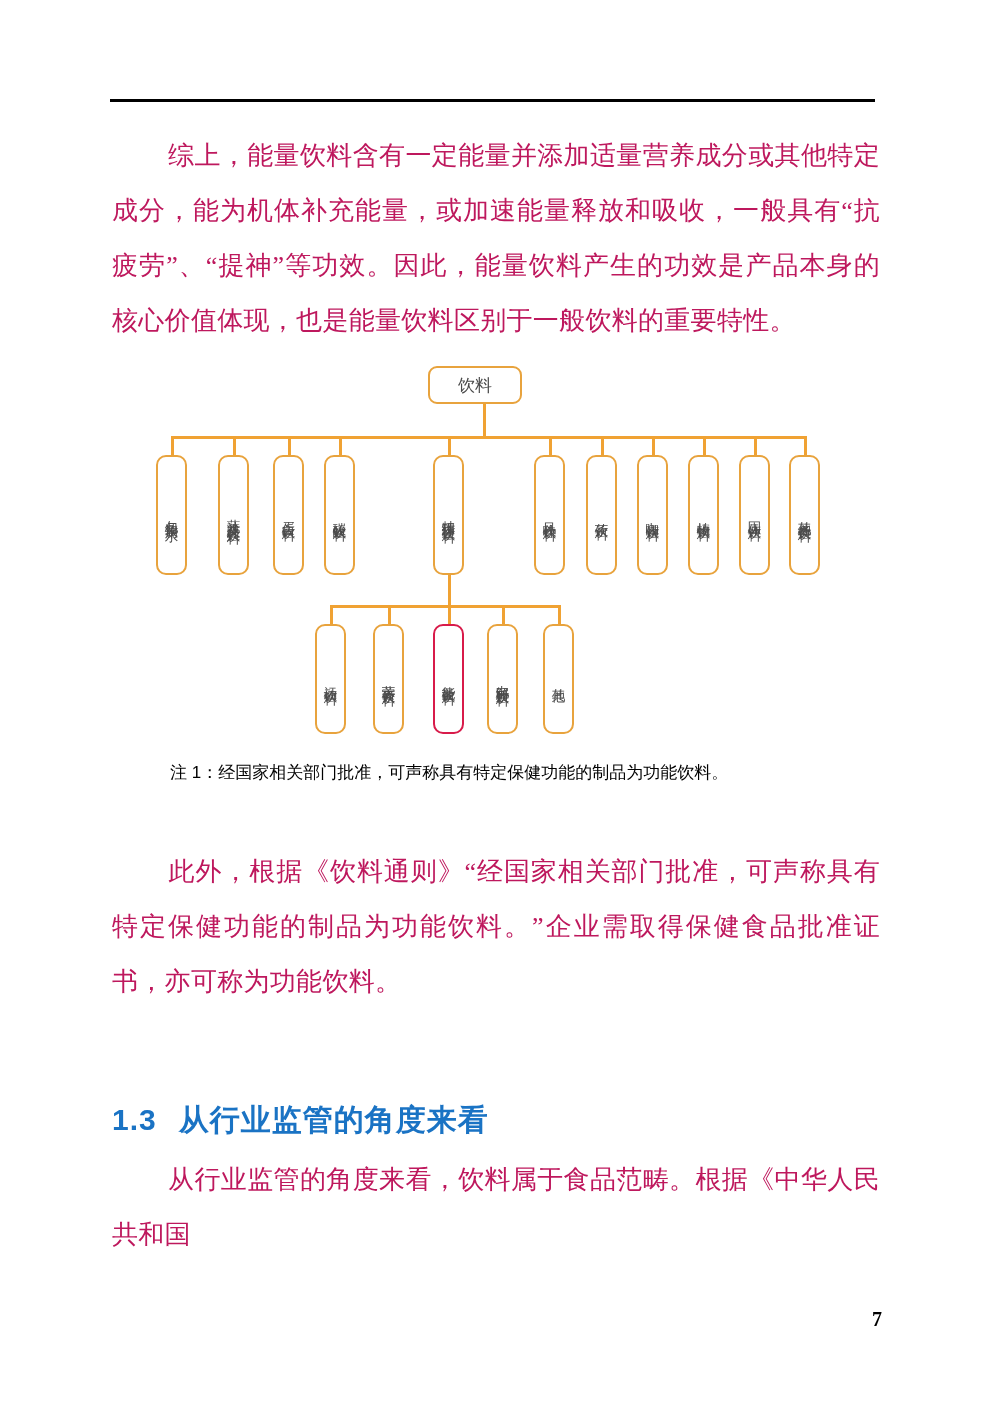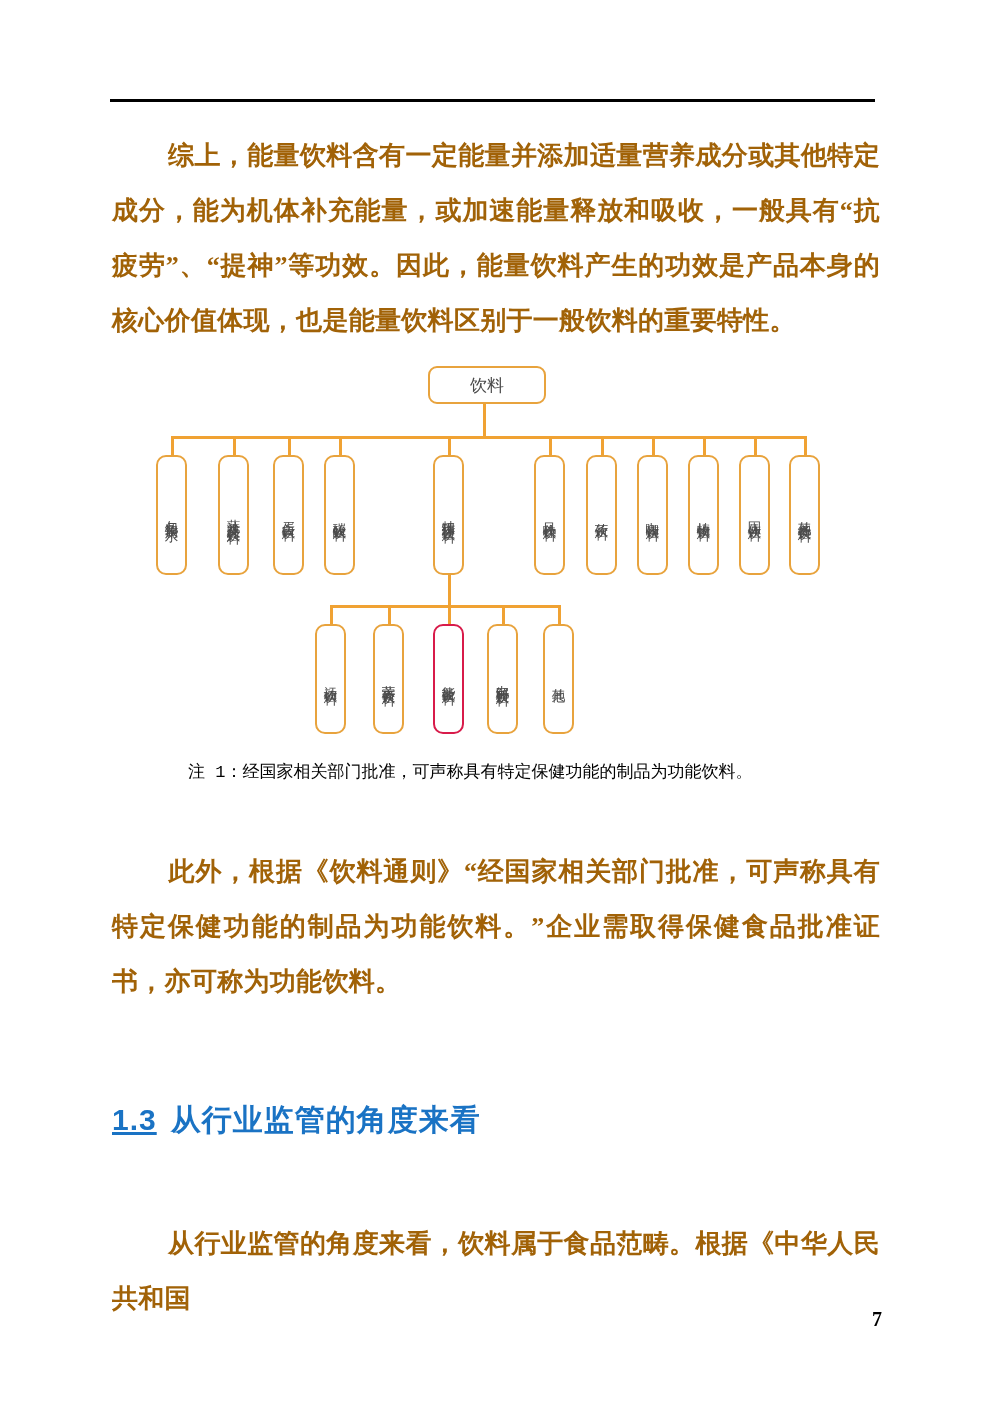--- a/index.html
+++ b/index.html
@@ -32,41 +32,40 @@
   
   .para {
     position: absolute;
     left: 112px;
     width: 768px;
     font-size: 26px;
     line-height: 55px;
     letter-spacing: 0.3px;
     text-align: justify;
     text-justify: inter-ideograph;
-    color: #a16207;
-    font-weight: bold;
+    color: #be185d;
   }
   .para .indent { display: inline-block; width: 56px; }
 
   #para-1 { top: 128px; }
   #para-2 { top: 844px; }
-  #para-3 { top: 1216px; }
+  #para-3 { top: 1152px; }
 
   
   .heading {
     position: absolute;
     left: 112px;
     top: 1100px;
     font-family: "Liberation Sans", "DejaVu Sans", sans-serif;
     font-size: 30px;
     font-weight: bold;
     color: #1a73c4;
     letter-spacing: 1px;
   }
-  .heading .hnum { margin-right: 14px; text-decoration: underline; }
+  .heading .hnum { margin-right: 22px; }
 
   
   .page-number {
     position: absolute;
     right: 110px;
     top: 1308px;
     font-family: "Liberation Serif", "DejaVu Serif", serif;
     font-size: 20px;
     font-weight: bold;
     color: #000;
@@ -125,41 +124,41 @@
   .conn {
     position: absolute;
     background: #F0A233;
   }
   .conn.v { width: 2.5px; }
   .conn.h { height: 2.5px; }
 
   
   .notes {
     position: absolute;
-    left: 188px;
+    left: 170px;
     top: 760px;
-    font-family: Liberation Mono, monospace;
+    font-family: Liberation Sans, sans-serif;
     font-size: 17px;
     line-height: 26px;
     color: #000;
   }
   .note-line { white-space: nowrap; }
 </style>
 </head>
 <body>
 
 <div id="page">
 
   <div class="header-rule"></div>
 
   <div class="para" id="para-1"><span class="indent"></span><span>综上，能量饮料含有一定能量并添加适量营养成分或其他特定成分，能为机体补充能量，或加速能量释放和吸收，一般具有“抗疲劳”、“提神”等功效。因此，能量饮料产生的功效是产品本身的核心价值体现，也是能量饮料区别于一般饮料的重要特性。</span></div>
 
   <div id="diagram">
 
-    <div class="node root" style="left:288px; top:11px; width:118px; height:38px;">
+    <div class="node root" style="left:288px; top:11px; width:94px; height:38px;">
       <span class="node-label">饮料</span>
     </div>
 
     <div class="conn v" style="left:343px; top:49px; height:34px;"></div>
 
     <div class="conn h" style="left:31px; top:81px; width:635px;"></div>
 
     <div class="conn v" style="left:31px;  top:81px; height:19px;"></div>
     <div class="conn v" style="left:93px;  top:81px; height:19px;"></div>
     <div class="conn v" style="left:148px; top:81px; height:19px;"></div>

